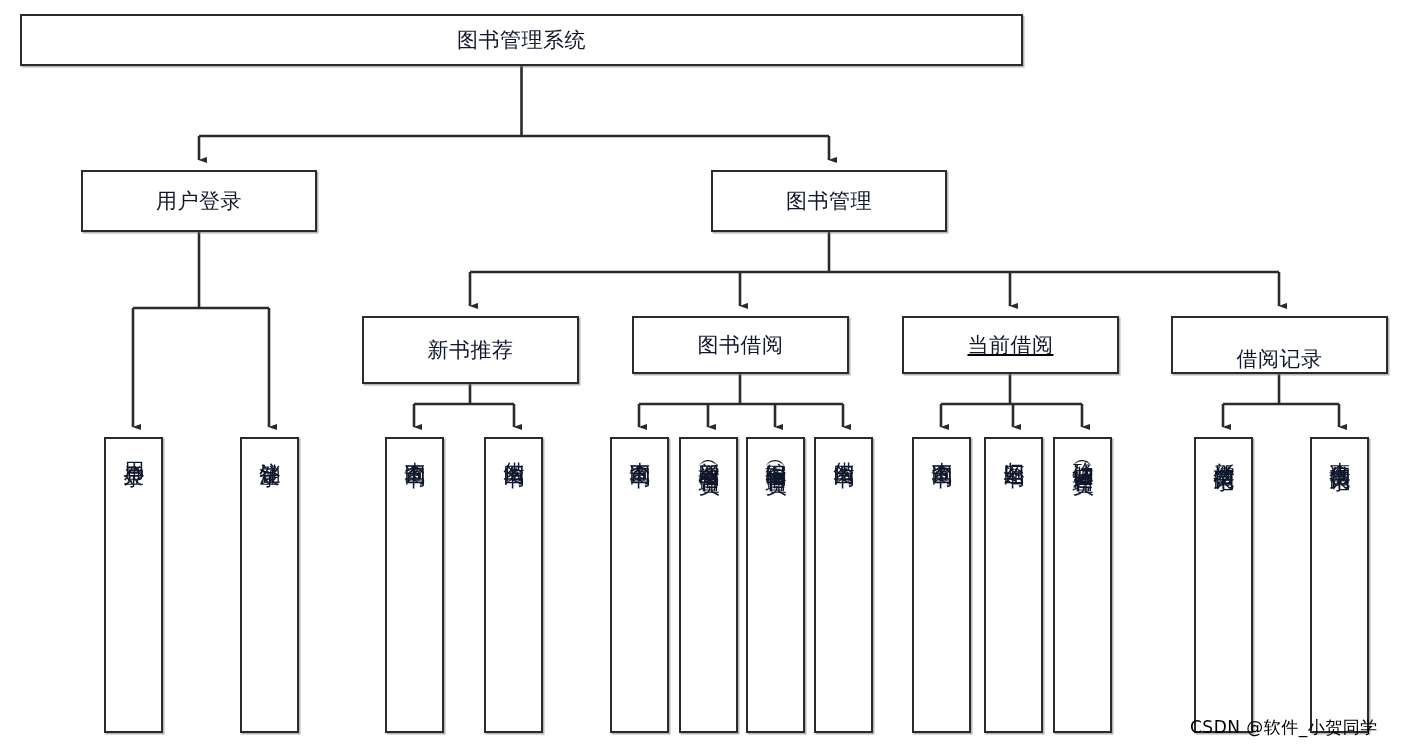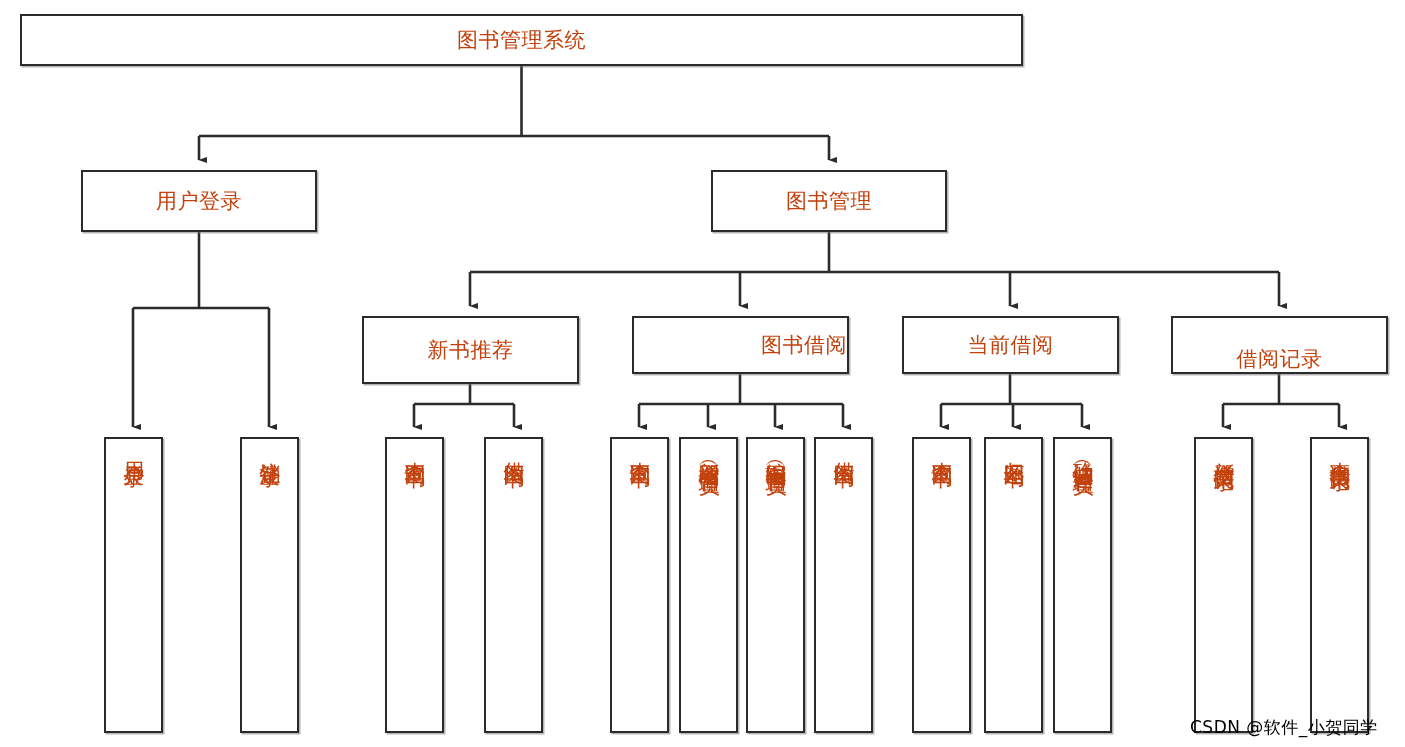--- a/index.html
+++ b/index.html
@@ -31,21 +31,21 @@
     position: absolute;
     box-sizing: border-box;
     background: #ffffff;
     border: 2px solid #2b2b2b;
     display: flex;
     align-items: center;
     justify-content: center;
     box-shadow: 1.5px 1.5px 0 rgba(120,120,120,0.55);
   }
   .node .label {
-    color: #c2410c;
+    color: #0f172a;
     text-align: center;
     line-height: 1.18;
     letter-spacing: 0.5px;
   }
   .node.horizontal .label {
     font-size: 21px;
     white-space: nowrap;
   }
   .node.vertical {
     align-items: flex-start;
@@ -133,24 +133,24 @@
   <div class="node horizontal" style="left:81px; top:170px; width:236px; height:62px;">
     <span class="label">用户登录</span>
   </div>
   <div class="node horizontal" style="left:711px; top:170px; width:236px; height:62px;">
     <span class="label">图书管理</span>
   </div>
 
   <div class="node horizontal" style="left:362px; top:316px; width:217px; height:68px;">
     <span class="label">新书推荐</span>
   </div>
-  <div class="node horizontal" style="left:632px; top:316px; width:217px; height:58px;justify-content:flex-end;">
+  <div class="node horizontal" style="left:632px; top:316px; width:217px; height:58px;">
     <span class="label">图书借阅</span>
   </div>
-  <div class="node horizontal" style="left:902px; top:316px; width:217px; height:58px;">
+  <div class="node horizontal" style="left:902px; top:316px; width:217px; height:58px;text-decoration:underline;">
     <span class="label">当前借阅</span>
   </div>
   <div class="node horizontal" style="left:1171px; top:316px; width:217px; height:58px;align-items:flex-end;">
     <span class="label">借阅记录</span>
   </div>
 
   <div class="node vertical" style="left:104px; top:437px; width:59px; height:296px;">
     <span class="label">用户登录</span>
   </div>
   <div class="node vertical" style="left:240px; top:437px; width:59px; height:296px;">

